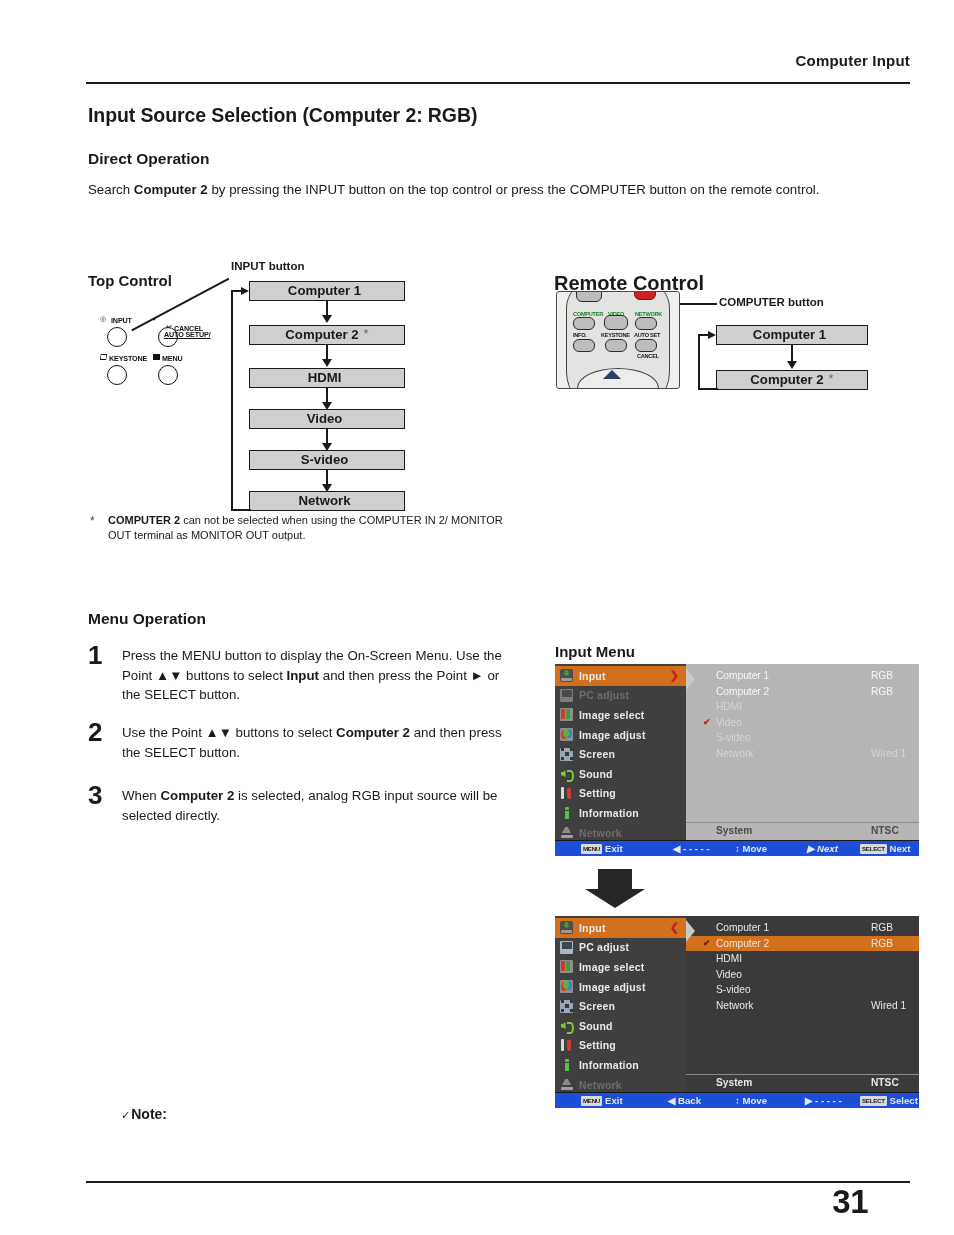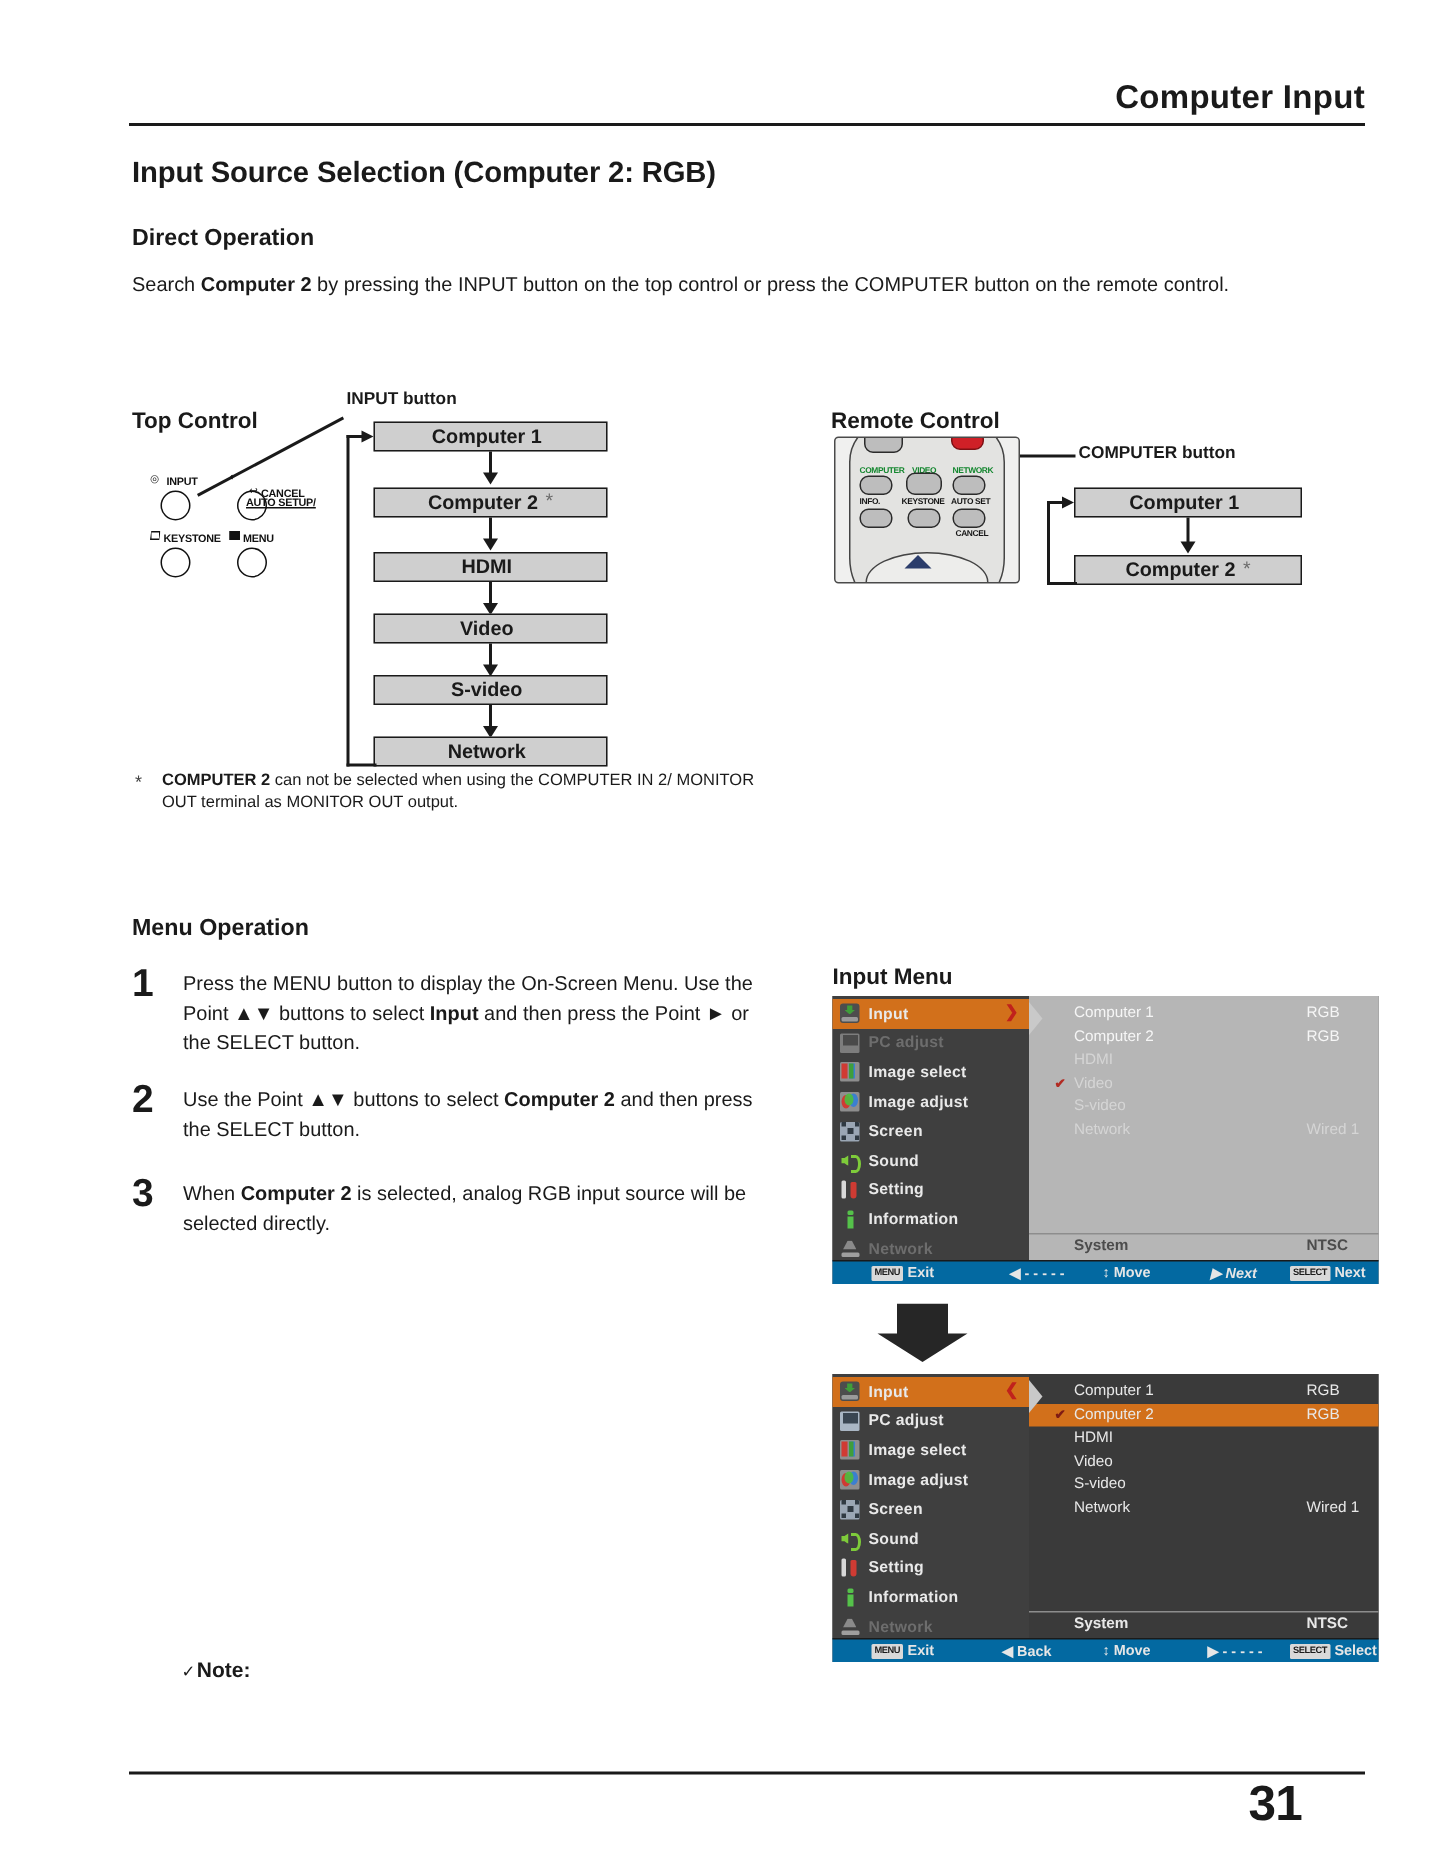--- a/index.html
+++ b/index.html
@@ -18,21 +18,21 @@
 
   
   .page-header {
     position: absolute;
     left: 86px;
     top: 52px;
     width: 824px;
     text-align: right;
   }
   .page-header .hdr-title {
-    font-size: 22px;
+    font-size: 15px;
     font-weight: bold;
     letter-spacing: 0.2px;
     color: #1a1a1a;
   }
   .hdr-rule {
     position: absolute;
     left: 86px;
     top: 82px;
     width: 824px;
     height: 0;
@@ -78,21 +78,21 @@
     position: absolute;
     left: 231px;
     top: 260px;
     font-size: 11.5px;
     font-weight: bold;
   }
   #remote-control-label {
     position: absolute;
     left: 554px;
     top: 272px;
-    font-size: 15px;
+    font-size: 20px;
     font-weight: bold;
   }
   #computer-button-label {
     position: absolute;
     left: 719px;
     top: 296px;
     font-size: 11.5px;
     font-weight: bold;
   }
 
@@ -441,21 +441,21 @@
     font-size: 10.2px;
     font-weight: bold;
   }
   #osd-1 .osd-system { color: #4c4c4c; }
   #osd-2 .osd-system { color: #e8e8e8; }
   .osd-system .sname { position: absolute; left: 30px; top: 2px; }
   .osd-system .sval  { position: absolute; left: 185px; top: 2px; }
 
   .osd-bar {
     height: 15px;
-    background: #0369a1;
+    background: #1d4ed8;
     border-top: 1px solid #1a1a1a;
     position: relative;
     color: #e6e6e6;
     font-size: 9.6px;
     font-weight: bold;
   }
   .osd-bar .seg { position: absolute; top: 2px; display: flex; align-items: center; white-space: nowrap; }
   .key-chip {
     display: inline-block;
     background: #d9d9d9;

